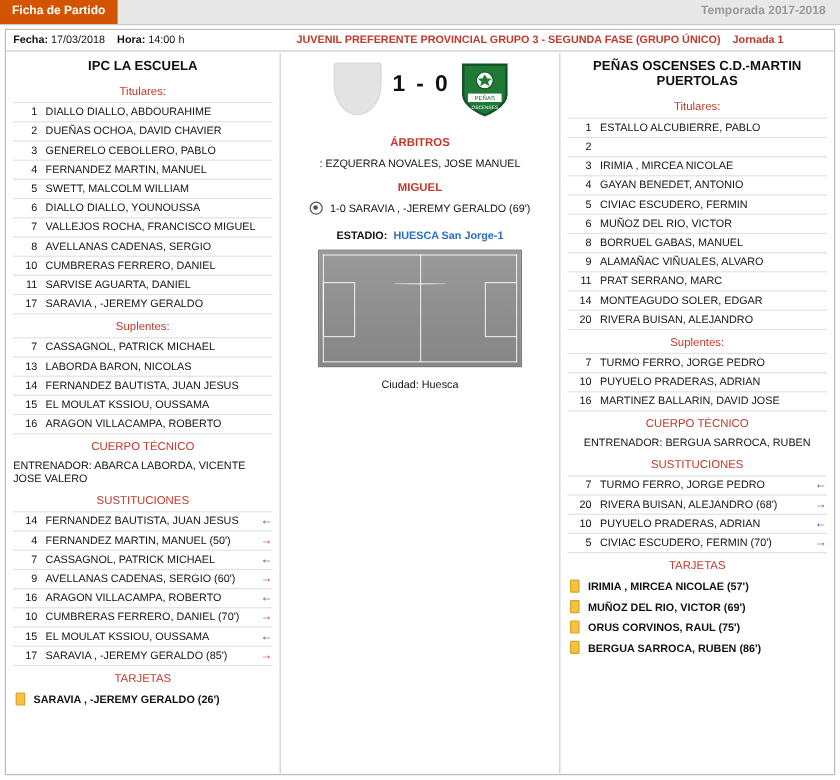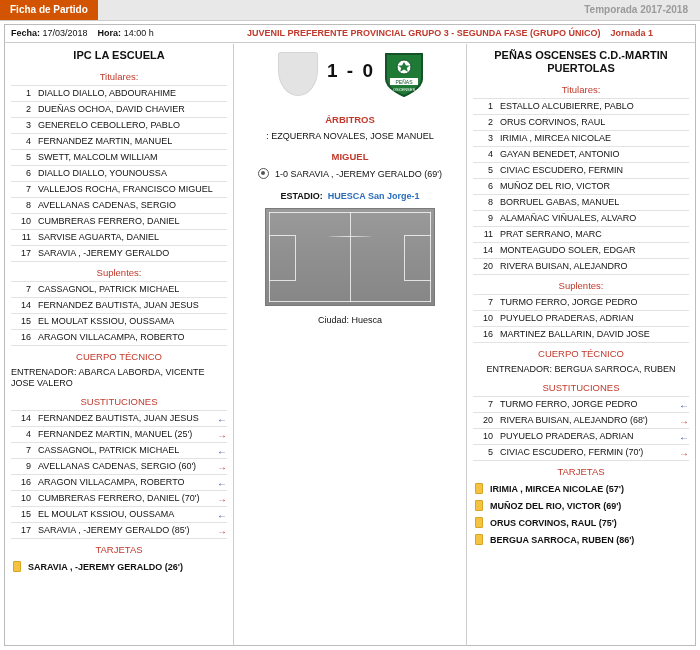--- a/index.html
+++ b/index.html
@@ -223,20 +223,24 @@
           </div>
       </div>
 
       <div class="section-title">Suplentes:</div>
       <div class="plist">
         <div class="prow">
             <div class="pnum">7</div>
             <div class="pname">CASSAGNOL, PATRICK MICHAEL</div>
           </div>
         <div class="prow">
+            <div class="pnum">13</div>
+            <div class="pname">LABORDA BARON, NICOLAS</div>
+          </div>
+        <div class="prow">
             <div class="pnum">14</div>
             <div class="pname">FERNANDEZ BAUTISTA, JUAN JESUS</div>
           </div>
         <div class="prow">
             <div class="pnum">15</div>
             <div class="pname">EL MOULAT KSSIOU, OUSSAMA</div>
           </div>
         <div class="prow">
             <div class="pnum">16</div>
             <div class="pname">ARAGON VILLACAMPA, ROBERTO</div>
@@ -248,21 +252,21 @@
 
       <div class="section-title">SUSTITUCIONES</div>
       <div class="plist">
         <div class="srow">
             <div class="pnum">14</div>
             <div class="pname">FERNANDEZ BAUTISTA, JUAN JESUS</div>
             <div class="arrow out">←</div>
           </div>
         <div class="srow">
             <div class="pnum">4</div>
-            <div class="pname">FERNANDEZ MARTIN, MANUEL (25')</div>
+            <div class="pname">FERNANDEZ MARTIN, MANUEL (50')</div>
             <div class="arrow in">→</div>
           </div>
         <div class="srow">
             <div class="pnum">7</div>
             <div class="pname">CASSAGNOL, PATRICK MICHAEL</div>
             <div class="arrow out">←</div>
           </div>
         <div class="srow">
             <div class="pnum">9</div>
             <div class="pname">AVELLANAS CADENAS, SERGIO (60')</div>
@@ -358,21 +362,20 @@
       <div class="teamname">PEÑAS OSCENSES C.D.-MARTIN PUERTOLAS</div>
 
       <div class="section-title">Titulares:</div>
       <div class="plist">
         <div class="prow">
             <div class="pnum">1</div>
             <div class="pname">ESTALLO ALCUBIERRE, PABLO</div>
           </div>
         <div class="prow">
             <div class="pnum">2</div>
-            <div class="pname">ORUS CORVINOS, RAUL</div>
           </div>
         <div class="prow">
             <div class="pnum">3</div>
             <div class="pname">IRIMIA , MIRCEA NICOLAE</div>
           </div>
         <div class="prow">
             <div class="pnum">4</div>
             <div class="pname">GAYAN BENEDET, ANTONIO</div>
           </div>
         <div class="prow">

